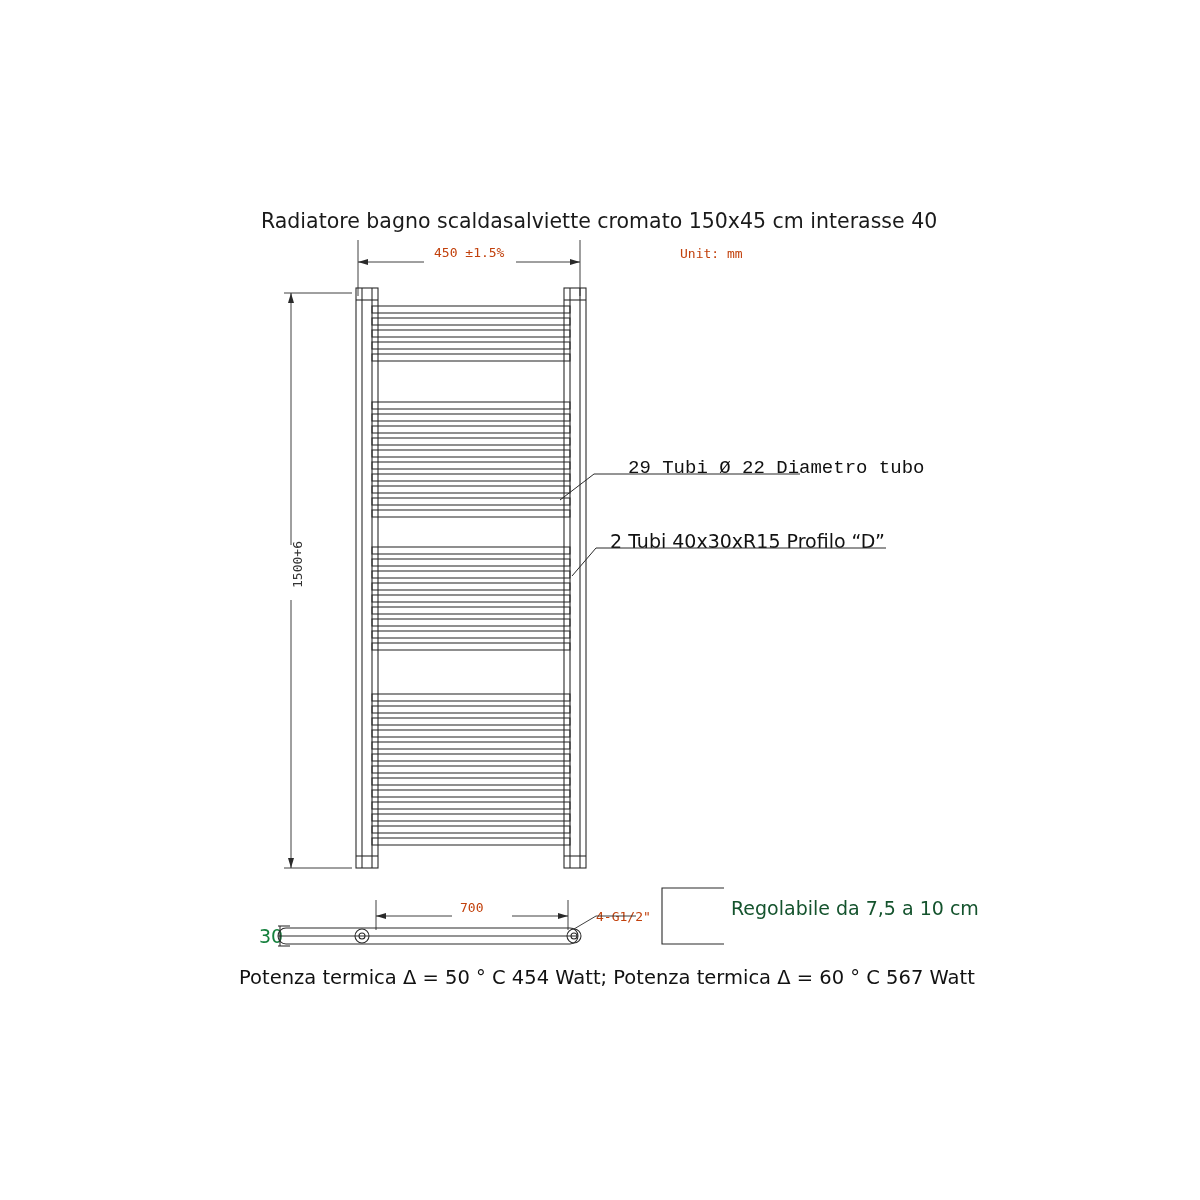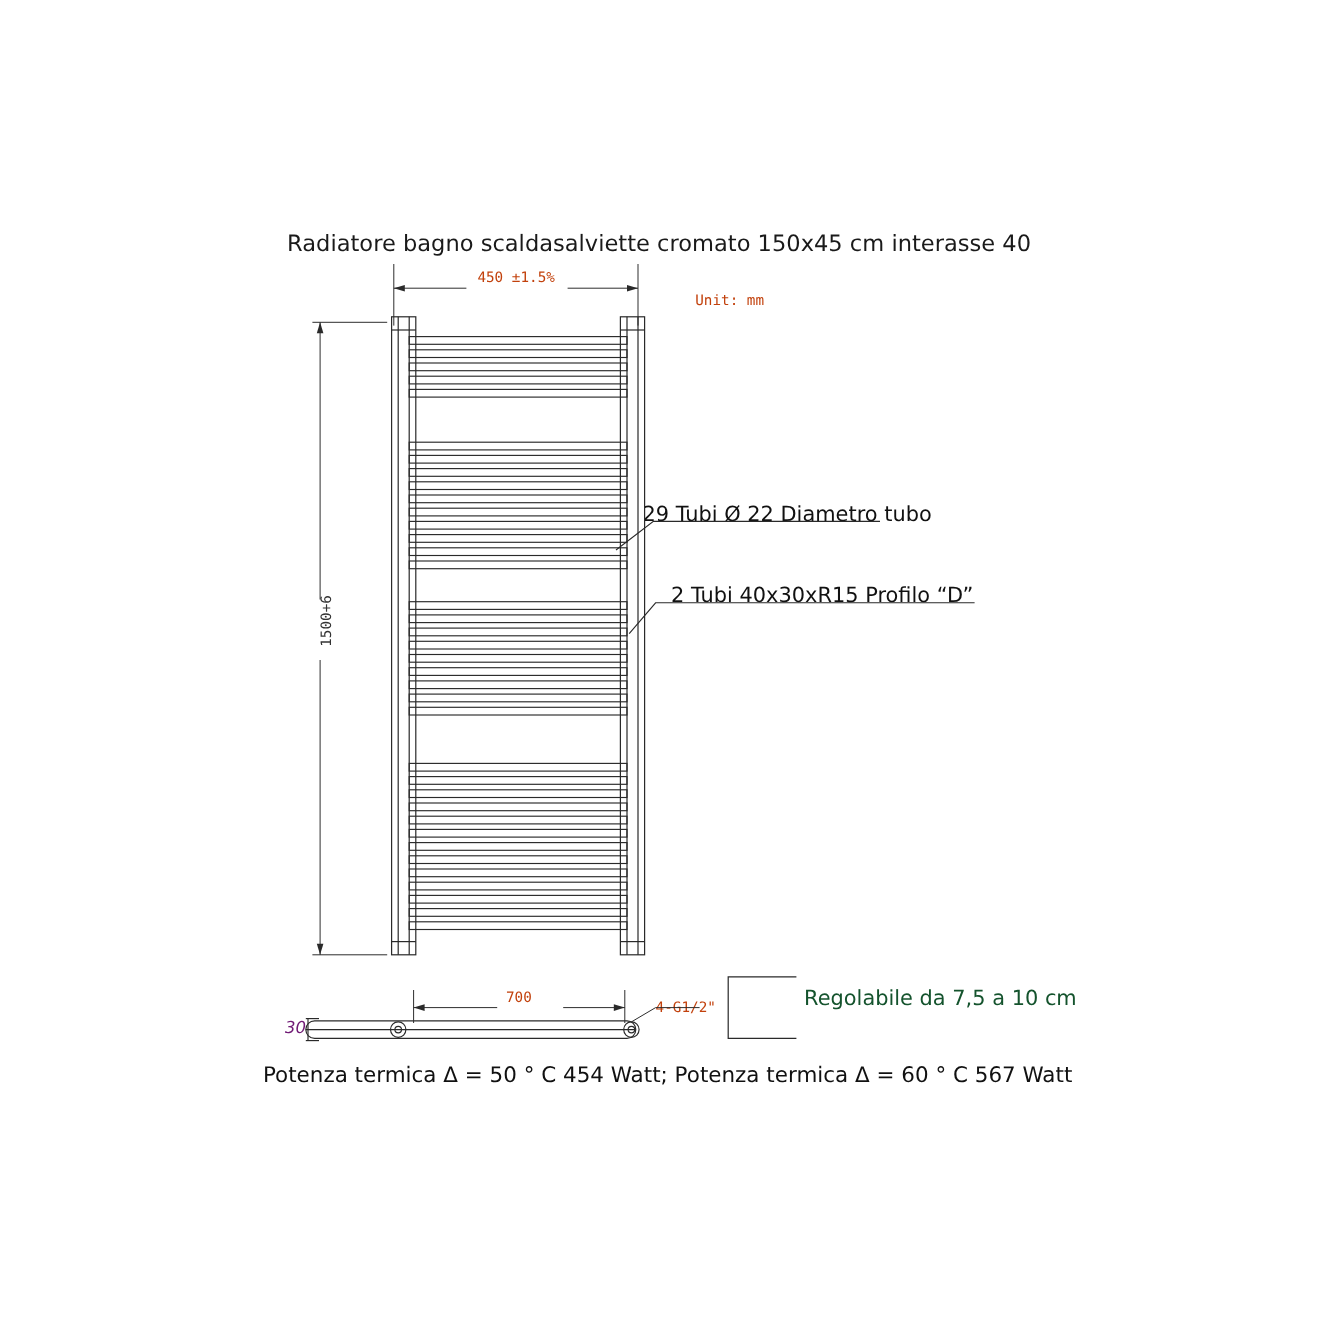--- a/index.html
+++ b/index.html
@@ -47,51 +47,50 @@
     left: 239px;
     top: 968px;
   }
   .adjust {
     font-size: 19px;
     color: #14532d;
     left: 731px;
     top: 899px;
   }
   .thirty {
-    font-size: 15px;
-    color: #701a75;
+    font-size: 19px;
+    color: #15803d;
     left: 259px;
     top: 927px;
-    font-style: italic;
   }
   .vert-label {
     font-family: "DejaVu Sans Mono", monospace;
     font-size: 13px;
     color: #333;
     transform-origin: left top;
     transform: rotate(-90deg);
     left: 291px;
     top: 588px;
   }
   svg { position: absolute; left: 0; top: 0; }
 </style>
 </head>
 <body>
 
 <div id="stage">
 
   <div class="txt title">Radiatore bagno scaldasalviette cromato 150x45 cm interasse 40</div>
 
-  <div class="txt dim-small" style="left:632px; top:247px;margin-top:20px;">Unit: mm</div>
+  <div class="txt dim-small" style="left:680px; top:247px;">Unit: mm</div>
 
   <div class="txt dim-small" style="left:434px; top:246px;">450 ±1.5%</div>
 
   <div class="txt vert-label">1500+6</div>
 
-  <div class="txt callout" style="left:584px; top:459px;">29 Tubi Ø 22 Diametro tubo</div>
+  <div class="txt callout" style="left:628px; top:459px;font-family:Liberation Mono, monospace;">29 Tubi Ø 22 Diametro tubo</div>
   <div class="txt callout" style="left:610px; top:532px;">2 Tubi 40x30xR15   Profilo “D”</div>
   <div class="txt adjust">Regolabile da 7,5 a 10 cm</div>
 
   <div class="txt dim-small" style="left:460px; top:901px;">700</div>
   <div class="txt dim-small" style="left:596px; top:910px;">4-G1/2"</div>
   <div class="txt thirty">30</div>
 
   <div class="txt bottomnote">Potenza termica Δ = 50 ° C 454 Watt; Potenza termica Δ = 60 ° C 567 Watt</div>
 
   <svg width="1200" height="1200" viewBox="0 0 1200 1200">

